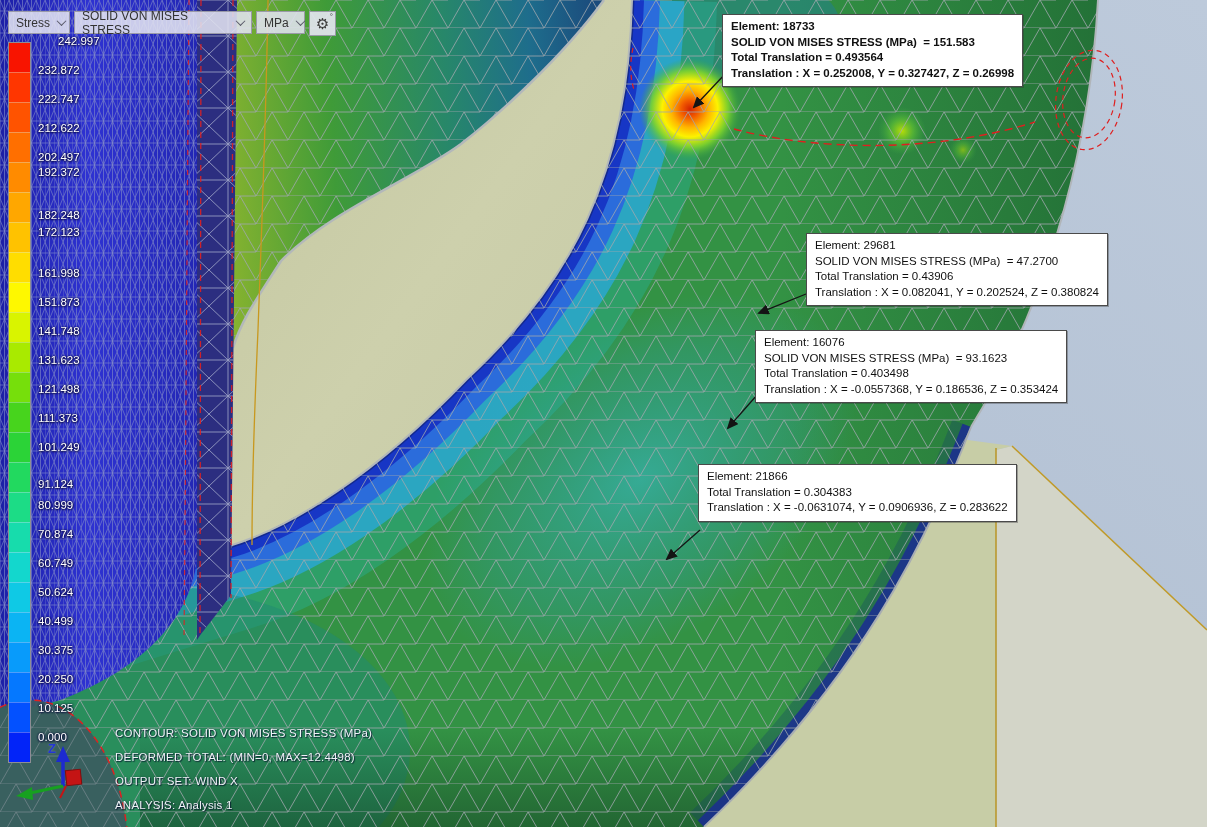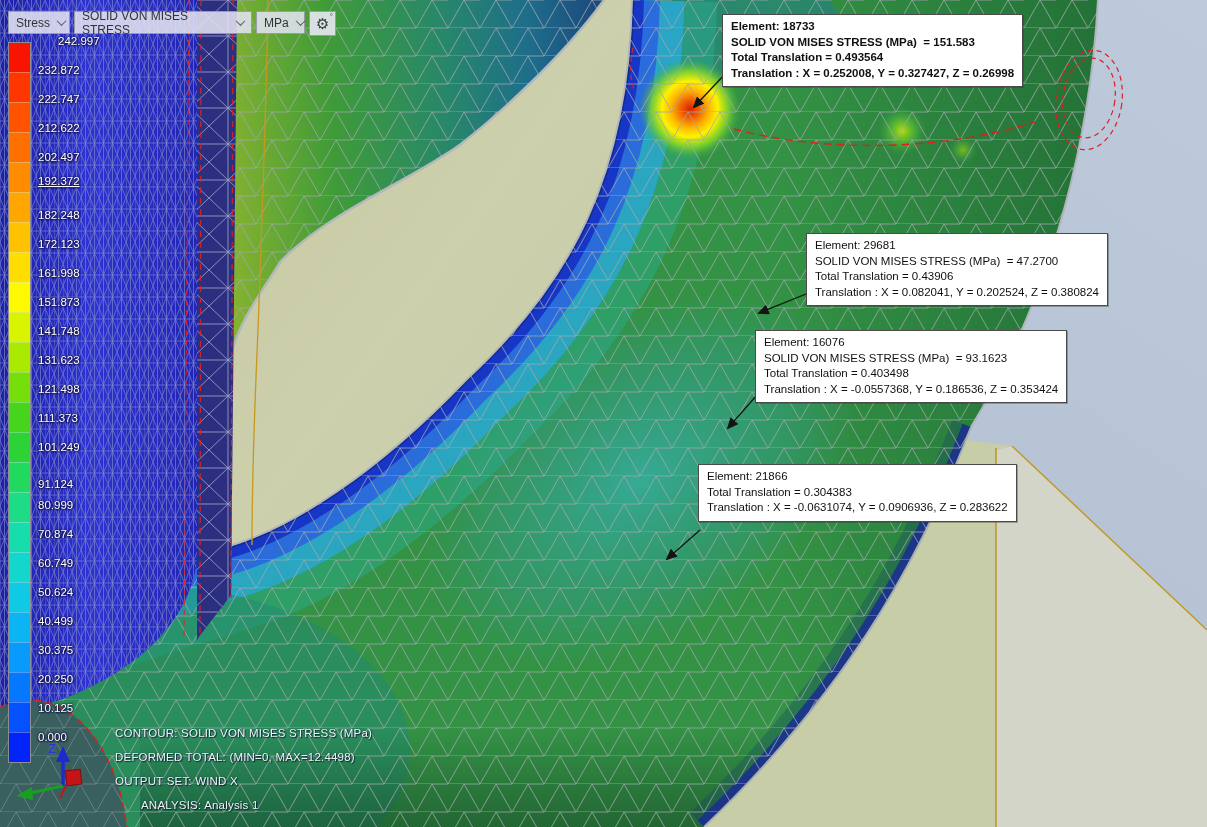--- a/index.html
+++ b/index.html
@@ -262,23 +262,23 @@
         <div class="seg" style="background: rgb(5, 120, 255);"></div>
         <div class="seg" style="background: rgb(3, 81, 255);"></div>
         <div class="seg" style="background: rgb(2, 36, 248);"></div>
       </div>
     <div class="legend-labels">
         <div class="lgl" style="top: -7px; padding-left: 20px;">242.997</div>
         <div class="lgl" style="top: 22px;">232.872</div>
         <div class="lgl" style="top: 51px;">222.747</div>
         <div class="lgl" style="top: 80px;">212.622</div>
         <div class="lgl" style="top: 109px;">202.497</div>
-        <div class="lgl" style="top: 133px; text-decoration: underline;">192.372</div>
+        <div class="lgl" style="top: 124px;">192.372</div>
         <div class="lgl" style="top: 167px;">182.248</div>
-        <div class="lgl" style="top: 196px;">172.123</div>
+        <div class="lgl" style="top: 184px;">172.123</div>
         <div class="lgl" style="top: 225px;">161.998</div>
         <div class="lgl" style="top: 254px;">151.873</div>
         <div class="lgl" style="top: 283px;">141.748</div>
         <div class="lgl" style="top: 312px;">131.623</div>
         <div class="lgl" style="top: 341px;">121.498</div>
         <div class="lgl" style="top: 370px;">111.373</div>
         <div class="lgl" style="top: 399px;">101.249</div>
         <div class="lgl" style="top: 428px; margin-top: 8px;">91.124</div>
         <div class="lgl" style="top: 457px;">80.999</div>
         <div class="lgl" style="top: 486px;">70.874</div>
@@ -312,17 +312,17 @@
   </div>
   <div class="callout" style="left:698px;top:464px;">
     <div>Element: 21866</div>
     <div>Total Translation = 0.304383</div>
     <div>Translation : X = -0.0631074, Y = 0.0906936, Z = 0.283622</div>
   </div>
 
   <div class="finfo" style="top:727px;">CONTOUR: SOLID VON MISES STRESS (MPa)</div>
   <div class="finfo" style="top:751px;">DEFORMED TOTAL: (MIN=0, MAX=12.4498)</div>
   <div class="finfo" style="top:775px;">OUTPUT SET: WIND X</div>
-  <div class="finfo" style="top:799px;margin-left:26px;">ANALYSIS: Analysis 1</div>
+  <div class="finfo" style="top:799px;">ANALYSIS: Analysis 1</div>
 
   <div class="zlab">Z</div>
 
 </div>
 
 </body></html>

